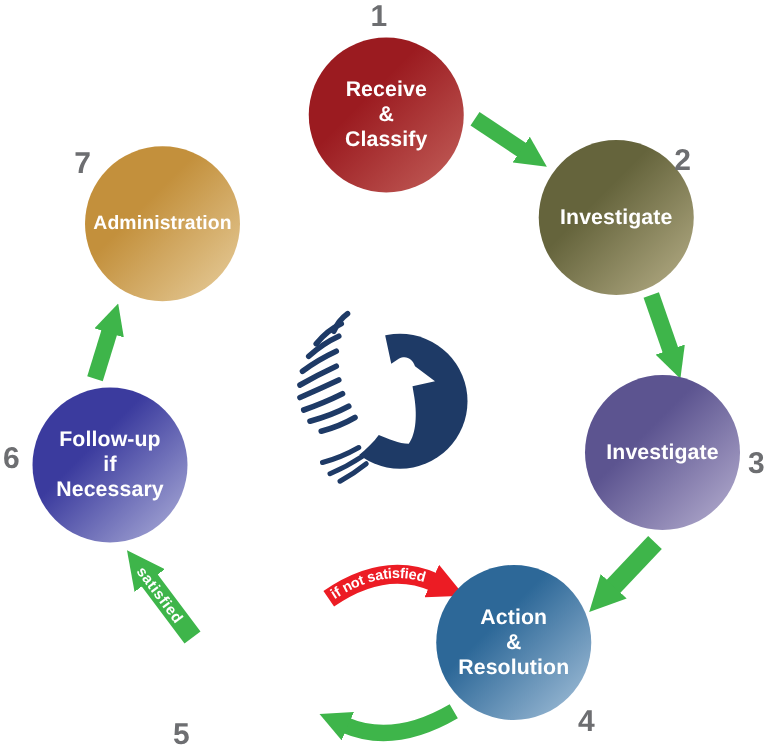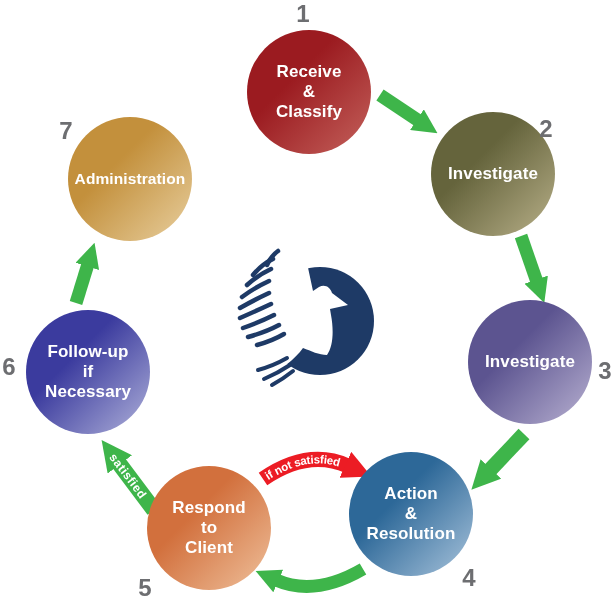--- a/index.html
+++ b/index.html
@@ -113,25 +113,20 @@
     <div class="circle-label">Investigate</div>
   </div>
   <div class="circle s3" style="background: linear-gradient(135deg, rgb(92, 84, 144) 38%, rgb(185, 178, 210) 100%);">
     <div class="circle-label">Investigate</div>
   </div>
   <div class="circle s4" style="background: linear-gradient(135deg, rgb(45, 104, 152) 38%, rgb(169, 196, 220) 100%);">
     <div class="circle-label">Action
 &amp;
 Resolution</div>
   </div>
-  <div class="circle s5" style="background: linear-gradient(135deg, rgb(210, 112, 61) 38%, rgb(239, 193, 156) 100%);">
-    <div class="circle-label">Respond
-to
-Client</div>
-  </div>
   <div class="circle s6" style="background: linear-gradient(135deg, rgb(59, 59, 158) 38%, rgb(176, 178, 218) 100%);">
     <div class="circle-label">Follow-up
 if
 Necessary</div>
   </div>
   <div class="circle s7" style="background: linear-gradient(135deg, rgb(195, 144, 60) 38%, rgb(232, 207, 159) 100%);">
     <div class="circle-label small">Administration</div>
   </div>
 
   <div class="stepnum n1" style="color: rgb(109, 110, 113);">1</div>

